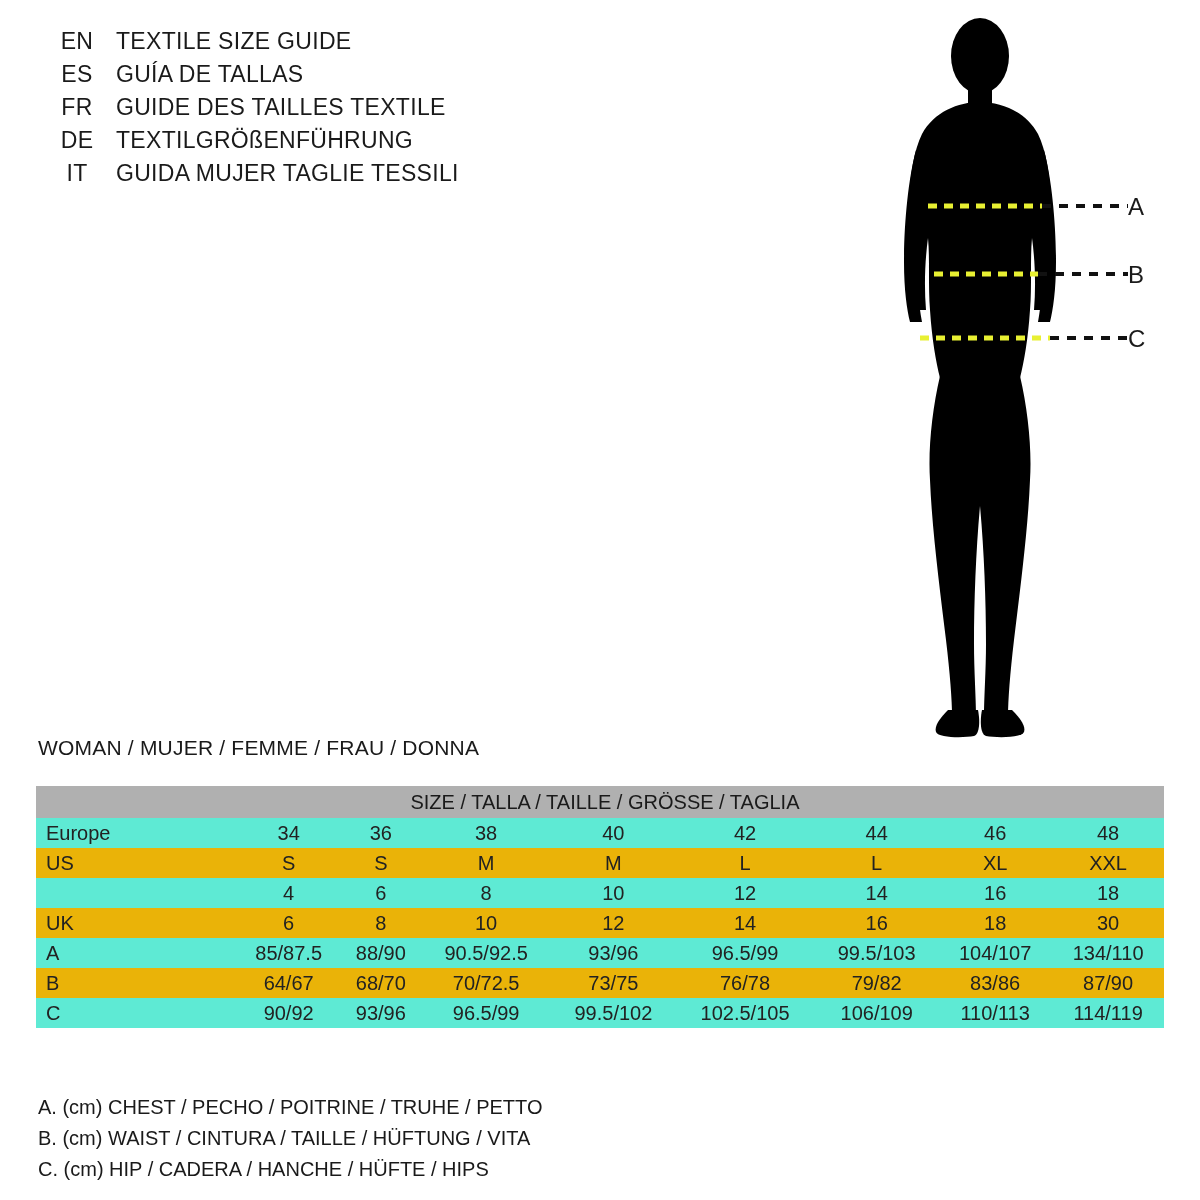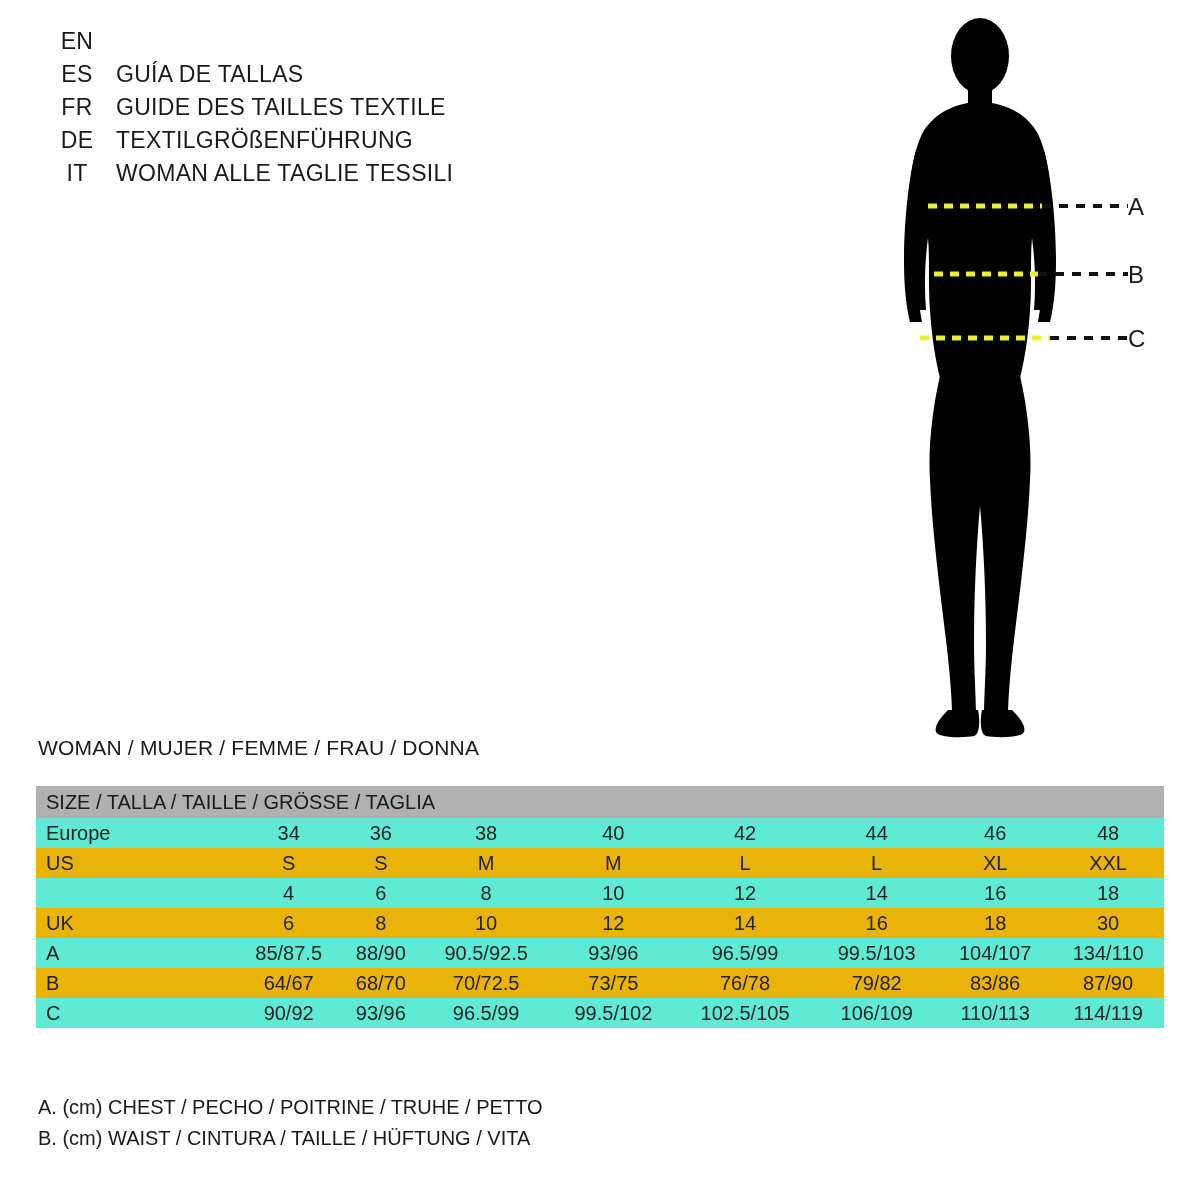--- a/index.html
+++ b/index.html
@@ -85,21 +85,21 @@
     text-align: center;
     vertical-align: middle;
   }
   #size-table .rowhead {
     text-align: left;
     padding-left: 10px;
     width: 190px;
   }
   #size-table tr.header-row td {
     background: #b0b0b0;
-    text-align: left;
+    text-align: center;
     padding-left: 10px;
     height: 32px;
     font-size: 20px;
     color: #1a1a1a;
   }
   #size-table tr.shade-a td { background: #eab308; }
   #size-table tr.shade-b td { background: #5eead4; }
 
   
   #footnotes {
@@ -114,36 +114,37 @@
     color: #1a1a1a;
     white-space: nowrap;
   }
 </style>
 </head>
 <body>
 
 <div id="titles">
   <div class="title-row">
     <span class="title-lang">EN</span>
+    <span class="title-text">TEXTILE SIZE GUIDE</span>
   </div>
   <div class="title-row">
     <span class="title-lang">ES</span>
     <span class="title-text">GUÍA DE TALLAS</span>
   </div>
   <div class="title-row">
     <span class="title-lang">FR</span>
     <span class="title-text">GUIDE DES TAILLES TEXTILE</span>
   </div>
   <div class="title-row">
     <span class="title-lang">DE</span>
     <span class="title-text">TEXTILGRÖßENFÜHRUNG</span>
   </div>
   <div class="title-row">
     <span class="title-lang">IT</span>
-    <span class="title-text">WOMAN ALLE TAGLIE TESSILI</span>
+    <span class="title-text">GUIDA MUJER TAGLIE TESSILI</span>
   </div>
 </div>
 
 <div id="figure-area">
   <svg id="figure-svg" width="330" height="740" viewBox="0 0 330 740">
 
     <ellipse cx="120" cy="46" rx="29" ry="38" fill="#000"></ellipse>
 
     <rect x="108" y="78" width="24" height="24" fill="#000"></rect>
 
@@ -292,13 +293,14 @@
       <td>106/109</td>
       <td>110/113</td>
       <td>114/119</td>
     </tr>
   </tbody>
 </table>
 
 <div id="footnotes">
   <div class="footnote">A. (cm) CHEST / PECHO / POITRINE / TRUHE / PETTO</div>
   <div class="footnote">B. (cm) WAIST / CINTURA / TAILLE / HÜFTUNG / VITA</div>
+  <div class="footnote">C. (cm) HIP / CADERA / HANCHE / HÜFTE / HIPS</div>
 </div>
 
 </body></html>

